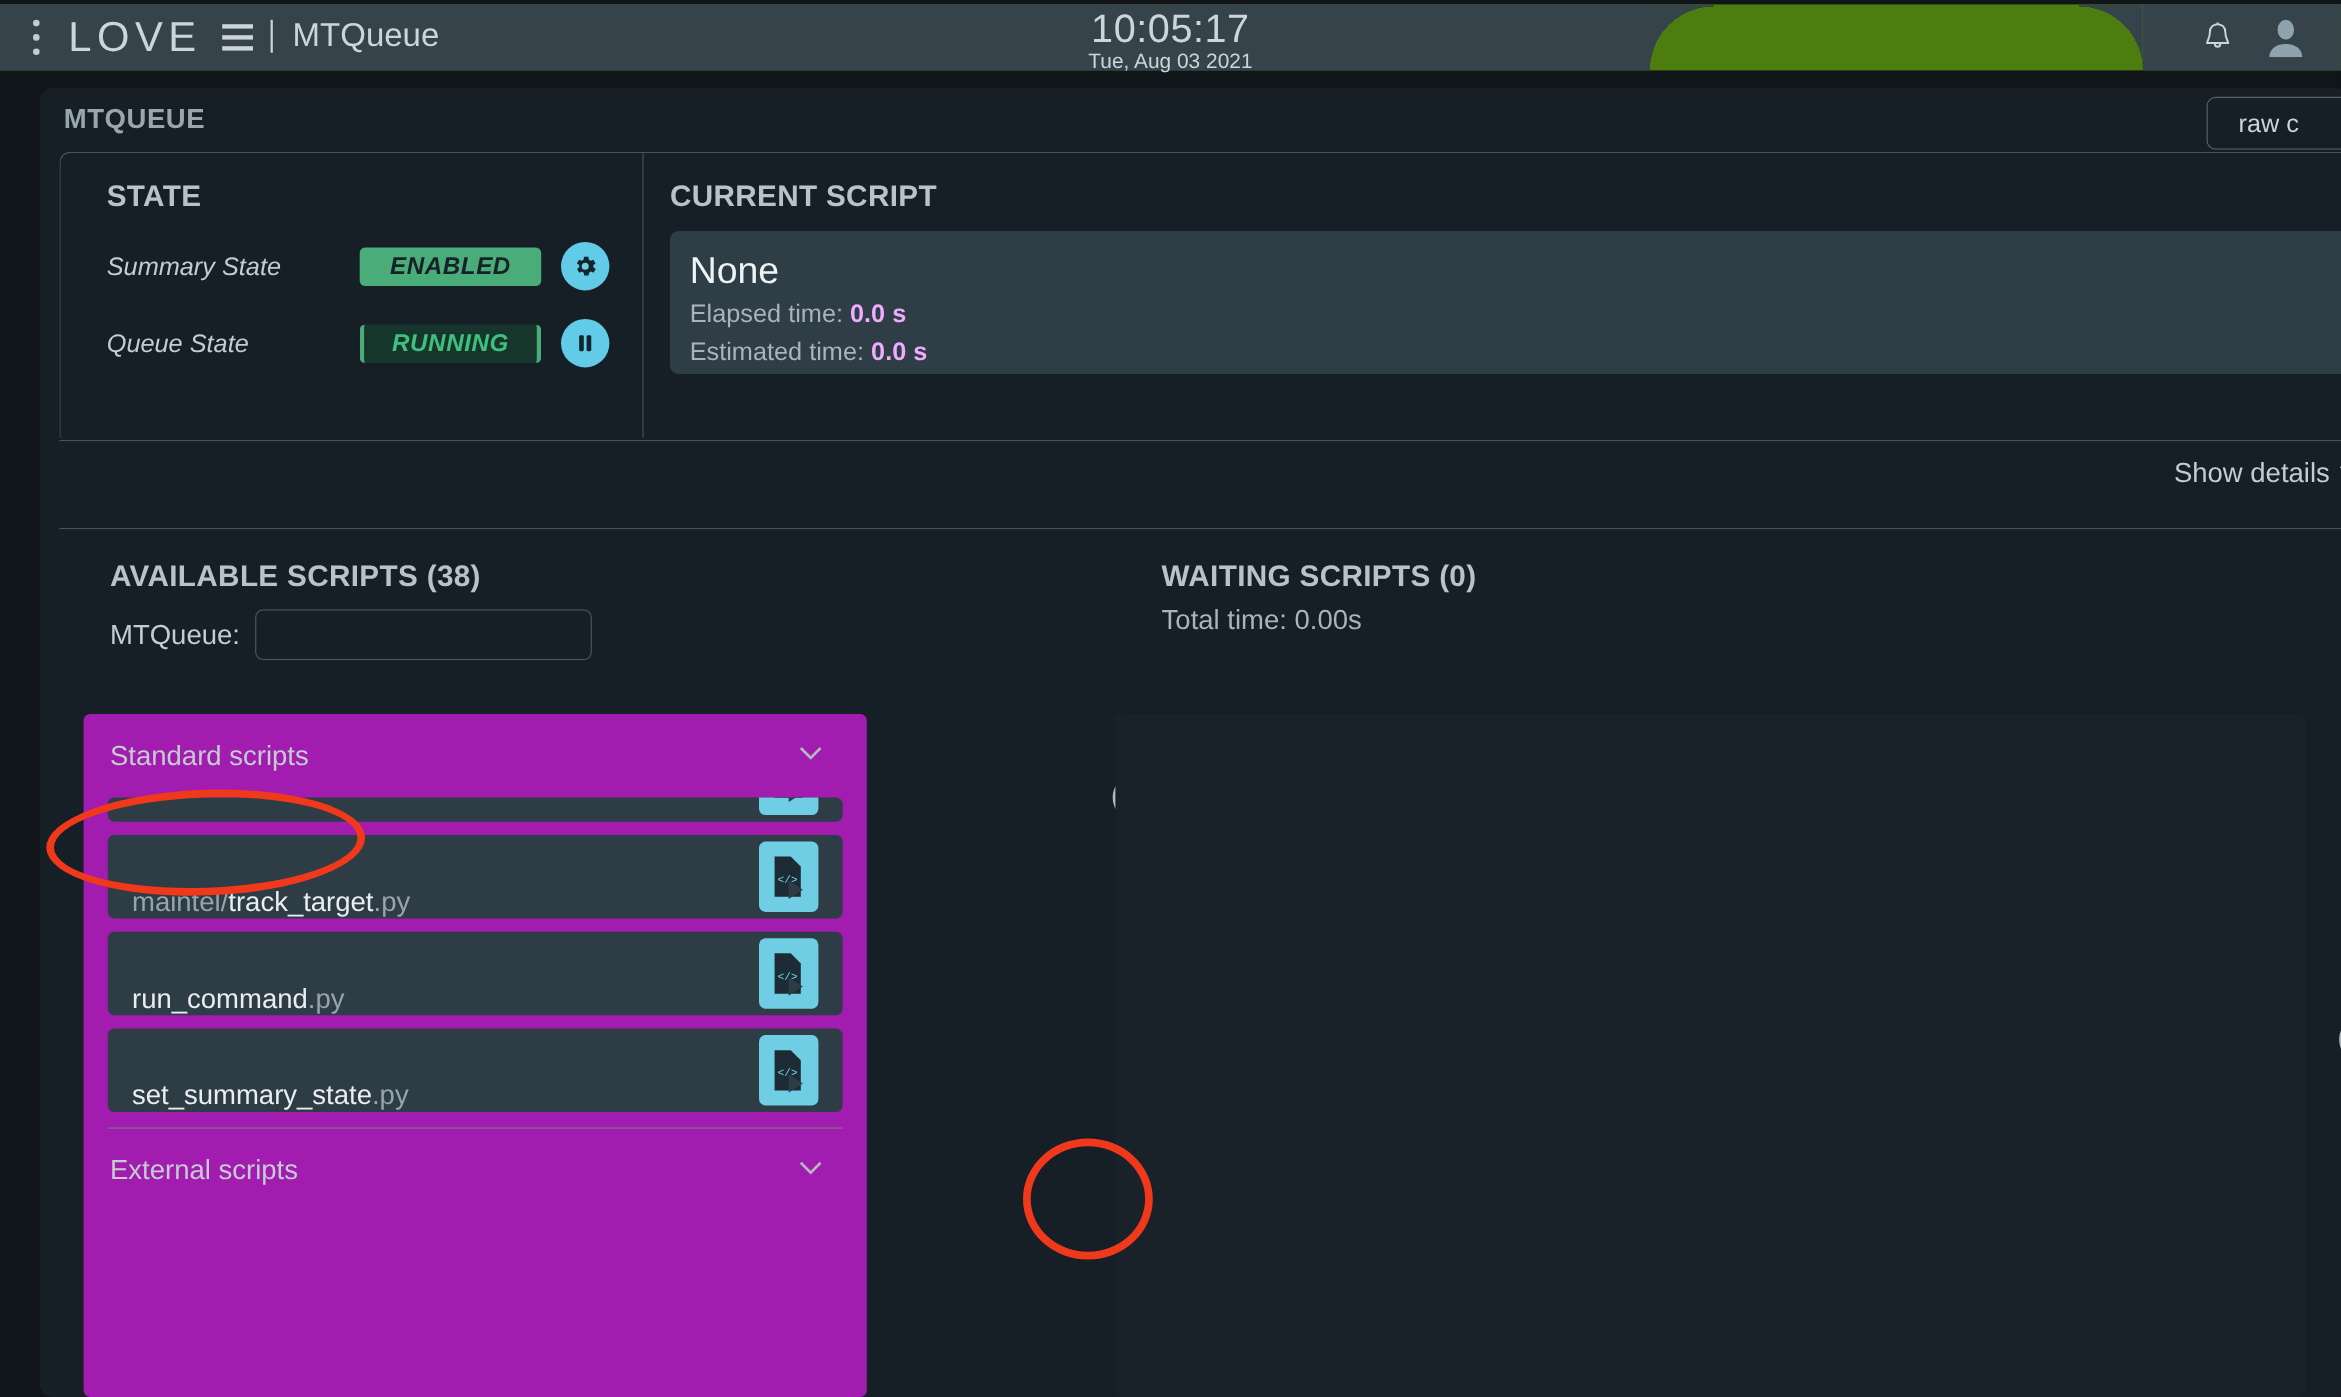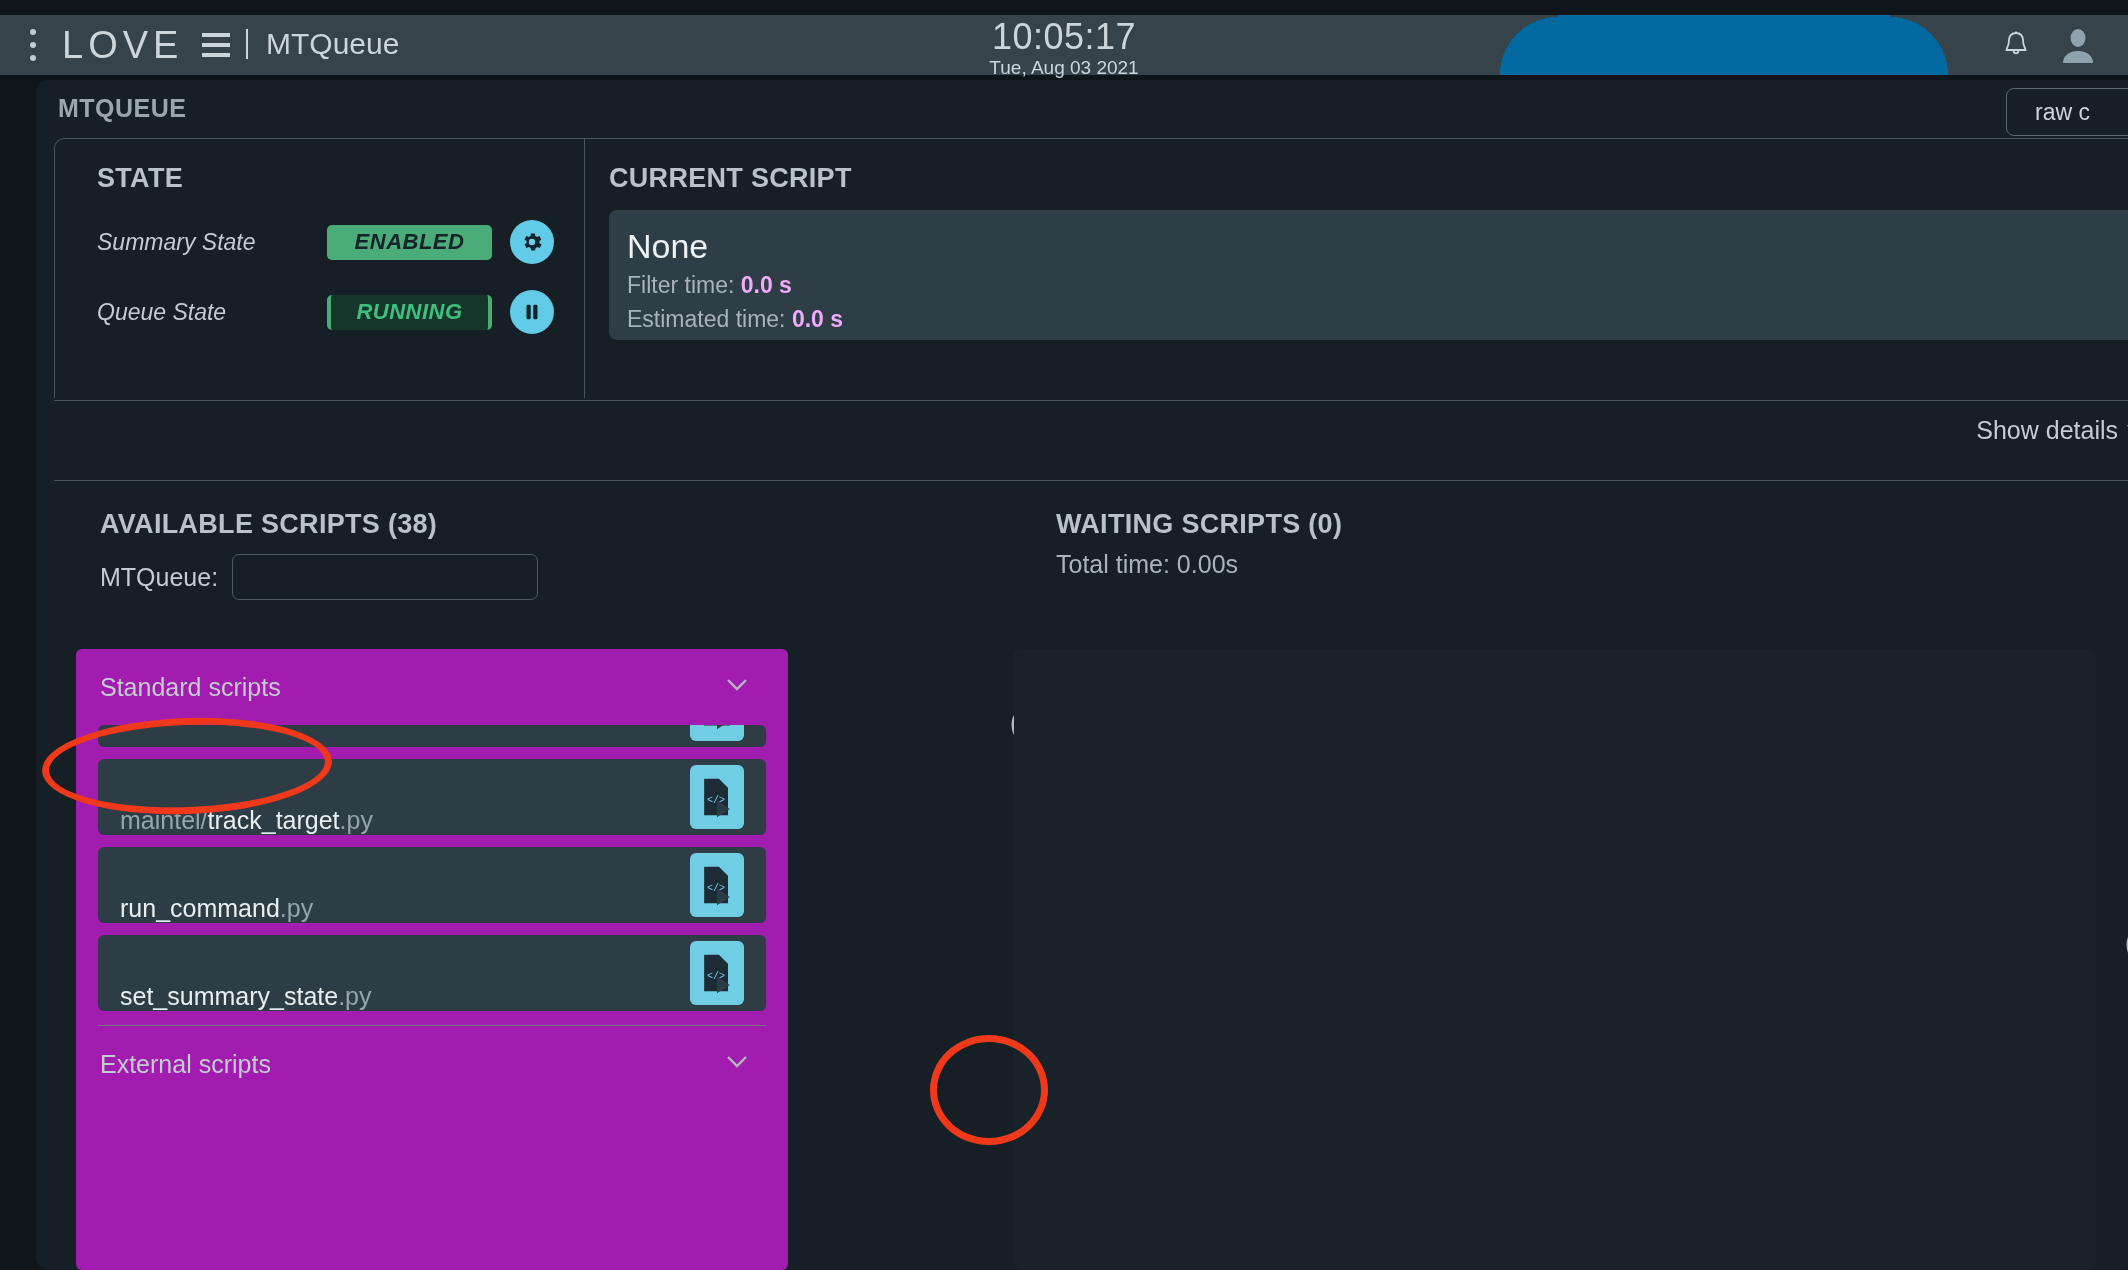--- a/index.html
+++ b/index.html
@@ -5,22 +5,22 @@
   * { box-sizing: border-box; margin: 0; padding: 0; }
   html, body {
     width: 2128px; height: 1270px;
     background: #0f1519;
     font-family: "Liberation Sans", sans-serif;
     overflow: hidden;
   }
 
   
   #topbar {
-    position: absolute; left: 0; top: 15px; width: 2128px; height: 60px;
-    background: #0369a1;
+    position: absolute; left: 0; top: 4px; width: 2128px; height: 60px;
+    background: #4d7c0f;
   }
   .bar-piece {
     position: absolute; top: 0; height: 60px; background: #36434b;
   }
   #bar-left { left: 0; width: 1500px; border-bottom-right-radius: 0; }
   #bar-left::after {
     content: ""; position: absolute; right: -58px; top: 0;
     width: 58px; height: 60px; background: #36434b;
     -webkit-mask-image: radial-gradient(circle 58px at 58px 60px, transparent 0 58px, #000 58px);
     mask-image: radial-gradient(circle 58px at 58px 60px, transparent 0 58px, #000 58px);
@@ -255,21 +255,21 @@
           </svg>
         </div>
       </div>
     </div>
 
     <div id="script-col">
       <div class="sec-head">CURRENT SCRIPT</div>
       <div id="script-box">
         <div id="script-none">None</div>
         <div class="timeline">
-          <span>Filter time:</span>
+          <span>Elapsed time:</span>
           <b>0.0 s</b>
         </div>
         <div class="timeline">
           <span>Estimated time:</span>
           <b>0.0 s</b>
         </div>
       </div>
     </div>
   </div>
 

